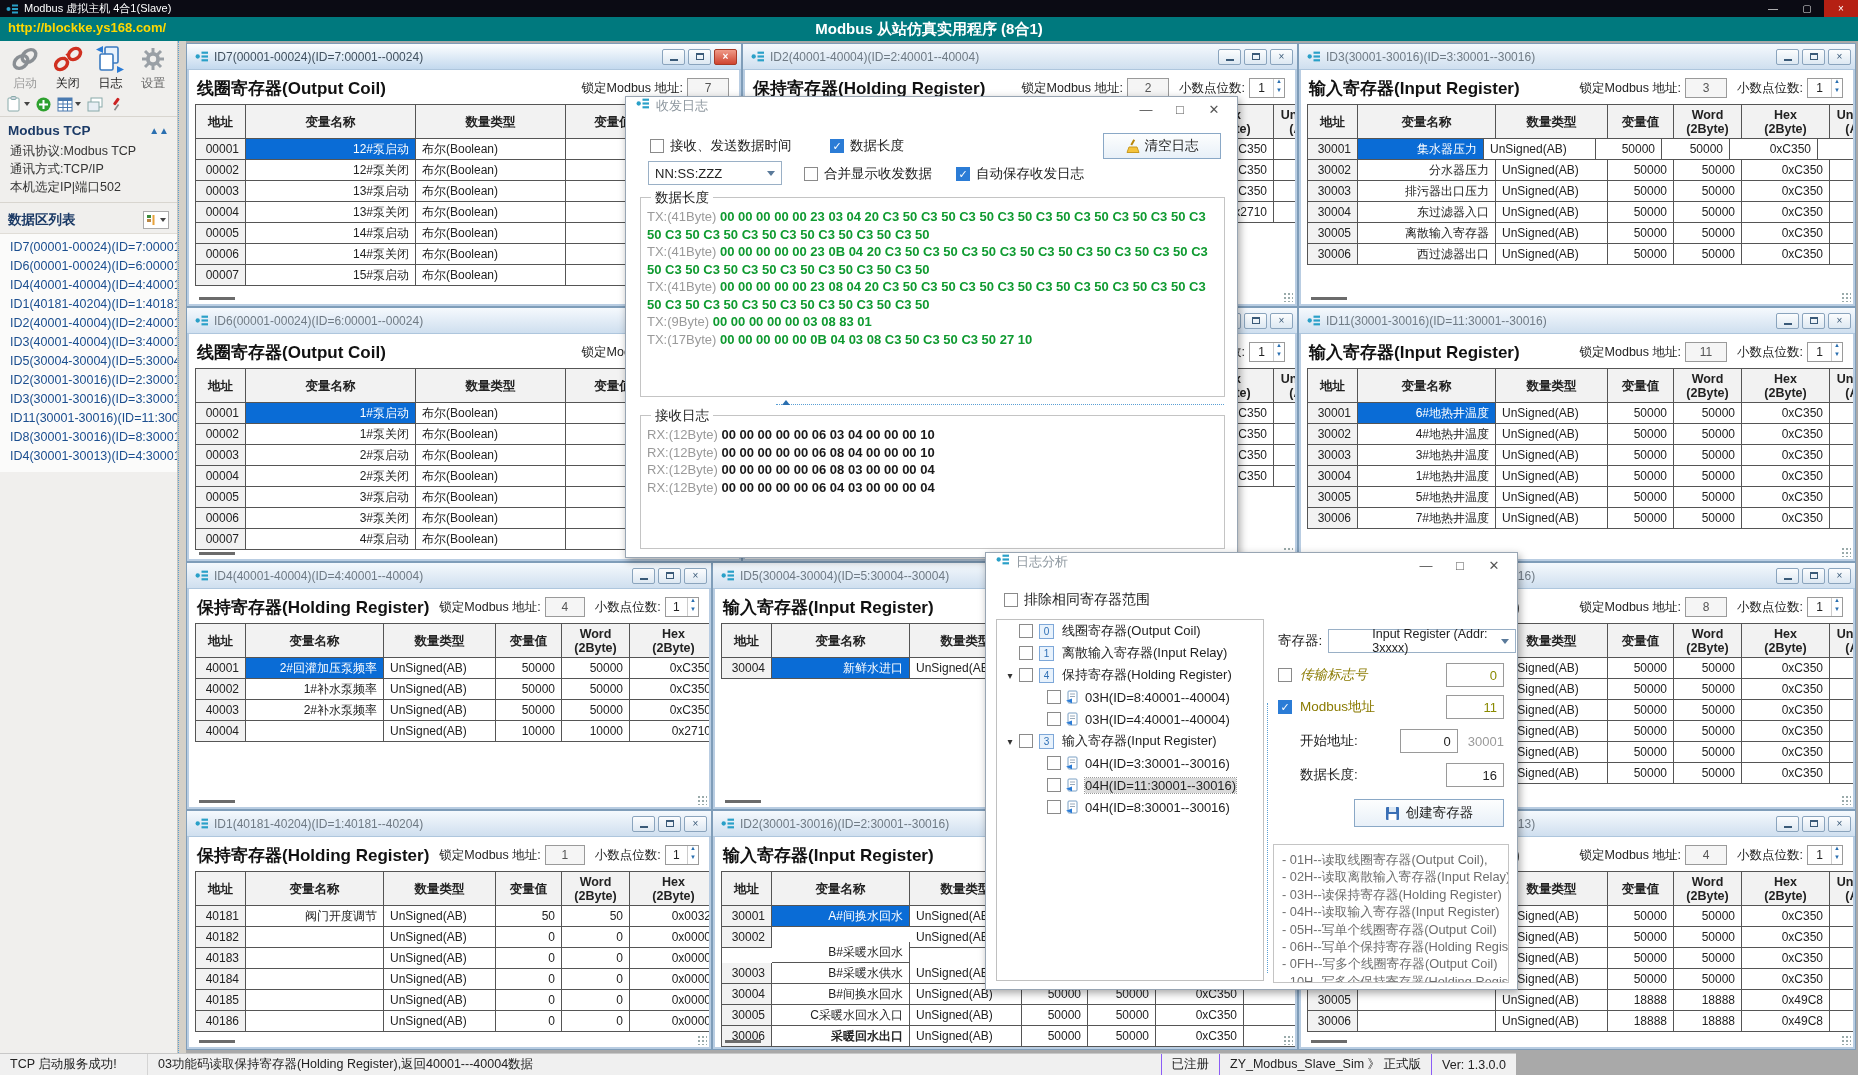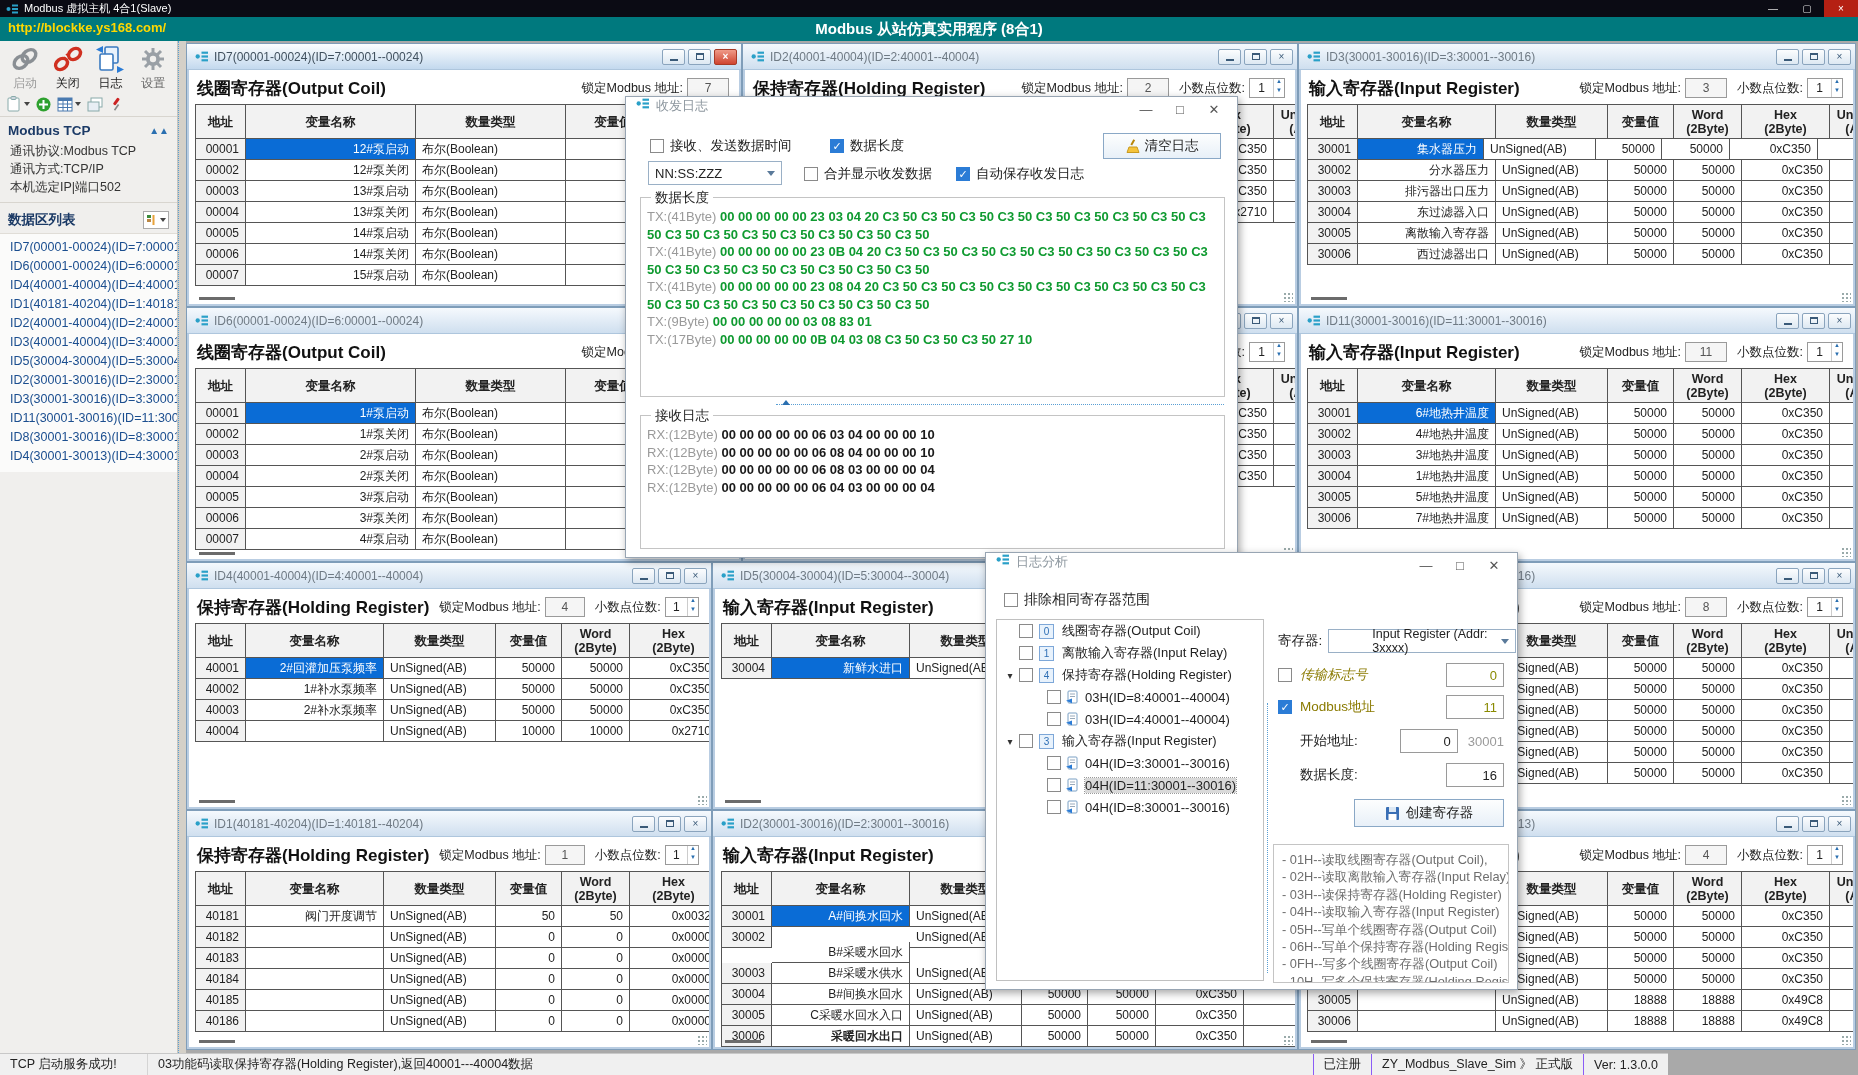--- a/index.html
+++ b/index.html
@@ -111,21 +111,21 @@
   .fieldrow{display:flex;align-items:center;position:absolute;}
   .flabel{font-size:13.5px;white-space:nowrap;}
   .flabel.olive{color:#8a7a00;}
   .finput{width:58px;height:24px;border:1px solid #9a9a9a;background:#fff;display:inline-flex;
     align-items:center;justify-content:flex-end;padding:0 6px;font-size:13px;}
   .finput.olive{color:#8a8a00;}
   .fsuffix{color:#9a9a9a;font-size:13px;margin-left:10px;}
   .legendbox{position:absolute;border:1px solid #c4c4c4;background:#fff;padding:6px 8px;
     font-size:12.8px;color:#6e6e6e;line-height:17.4px;white-space:nowrap;overflow:hidden;}
   
-  .statusbar{position:absolute;left:0;bottom:0;width:1668px;height:22px;background:#f0f0f0;
+  .statusbar{position:absolute;left:0;bottom:0;width:1516px;height:22px;background:#f0f0f0;
     border-top:1px solid #c8c8c8;display:flex;align-items:center;font-size:12.5px;color:#222;}
   .sb-cell{padding:0 10px;border-right:1px solid #d4d4d4;height:100%;display:flex;align-items:center;white-space:nowrap;}
   .sb-main{flex:1;border-right:none;}
   .sb-right{border-left:1px solid #8b5cf6;border-right:none;}
   svg{display:block;}
 </style>
 </head>
 <body>
 
 <div class="screen">

